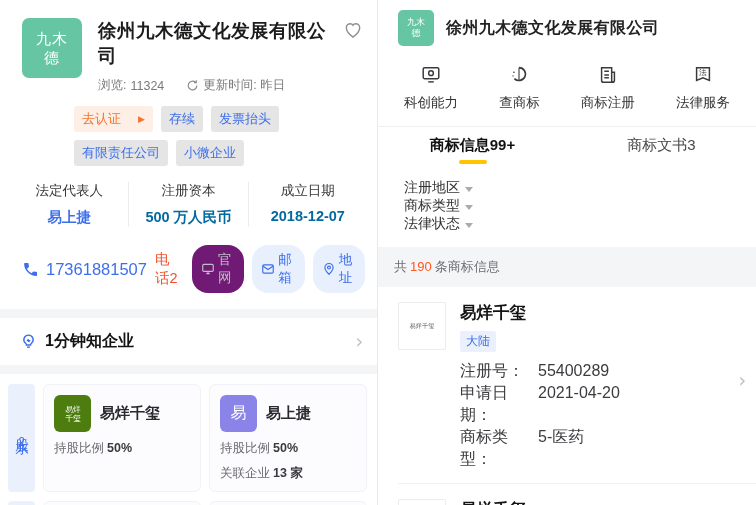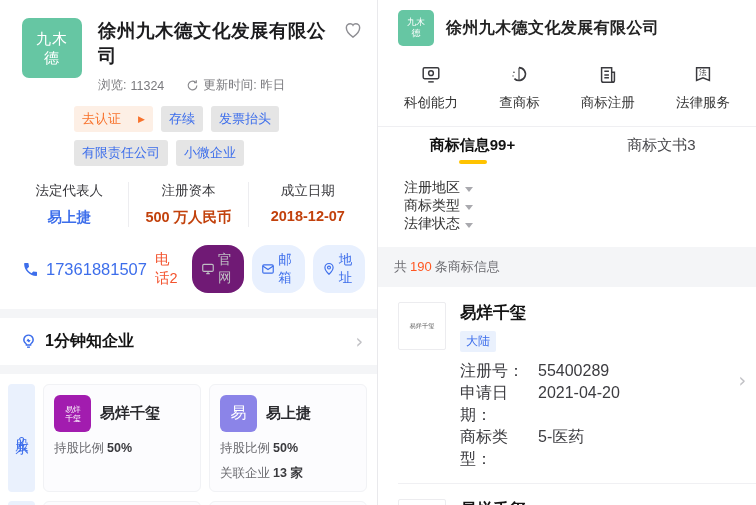--- a/index.html
+++ b/index.html
@@ -21,21 +21,21 @@
   .lp-meta .gap { width:14px; }
   .lp-tags { margin-top:12px; margin-left:-24px; display:flex; flex-wrap:wrap; gap:8px; }
   .tag { font-size:13px; padding:4px 8px; border-radius:3px; background:#e5e5e5; color:#3D6EEB; }
   .tag.verify { background:#FDEFE5; color:#F8722C; display:flex; align-items:center; gap:17px; }
   .tag.verify .arr { font-size:9px; }
 
   .lp-stats { display:flex; padding:16px 10px 14px; }
   .stat { flex:1; text-align:center; }
   .stat + .stat { border-left:1px solid #ededf0; }
   .stat .lab { font-size:13.5px; color:#38383c; }
-  .stat .val { margin-top:8px; font-size:14.5px; font-weight:bold; color:#c2410c; }
+  .stat .val { margin-top:8px; font-size:14.5px; font-weight:bold; color:#0369a1; }
   .stat .val.blue { color:#3D6EEB; }
 
   .lp-contact { display:flex; align-items:center; padding:4px 12px 16px 22px; }
   .lp-phone-num { font-size:16.5px; color:#3D6EEB; margin-left:7px; }
   .lp-phone2 { font-size:14.5px; color:#F3532E; margin-left:8px; }
   .pill { display:flex; align-items:center; gap:3px; border-radius:16px; padding:6px 9px;
           font-size:13.5px; margin-left:8px; }
   .pill.disabled { background:#701a75; color:#BFBFC4; }
   .pill.blue { background:#E8F0FE; color:#3D6EEB; }
   .spacer { flex:1; }
@@ -52,21 +52,21 @@
              display:flex; flex-direction:column; align-items:center; justify-content:center;
              padding:8px 0; gap:3px; }
   .v-label .vt { writing-mode:vertical-rl; text-orientation:upright; font-size:13.5px; letter-spacing:2px; }
   .v-label .ct { font-size:12px; }
   .card { flex:1; margin-left:8px; background:#FCFCFE; border:1px solid #F1F2F5; border-radius:6px;
           padding:10px 10px 9px; min-height:86px; }
   .card-head { display:flex; align-items:center; gap:9px; }
   .avatar { width:37px; height:37px; border-radius:6px; color:#fff; display:flex; align-items:center;
             justify-content:center; flex:none; font-size:16px; }
   .avatar.small-text { font-size:10px; line-height:11px; text-align:center; transform-origin:center; }
-  .avatar.red { background:#a21caf; }
+  .avatar.red { background:#4d7c0f; }
   .avatar.purple { background:#8B84E8; }
   .avatar .two-line { transform:scale(.78); white-space:pre-line; }
   .card-name { font-size:15px; font-weight:bold; color:#2a2a2e; }
   .card-line { margin-top:8px; font-size:12.5px; color:#6b6b70; }
   .card-line b { color:#3a3a3e; font-weight:bold; margin-left:3px; }
 
   
   .rp-header { display:flex; align-items:center; padding:10px 16px 8px 20px; }
   .rp-logo { width:36px; height:36px; background:#66C6A3; border-radius:5px; color:#fff;
              display:flex; flex-direction:column; align-items:center; justify-content:center;

